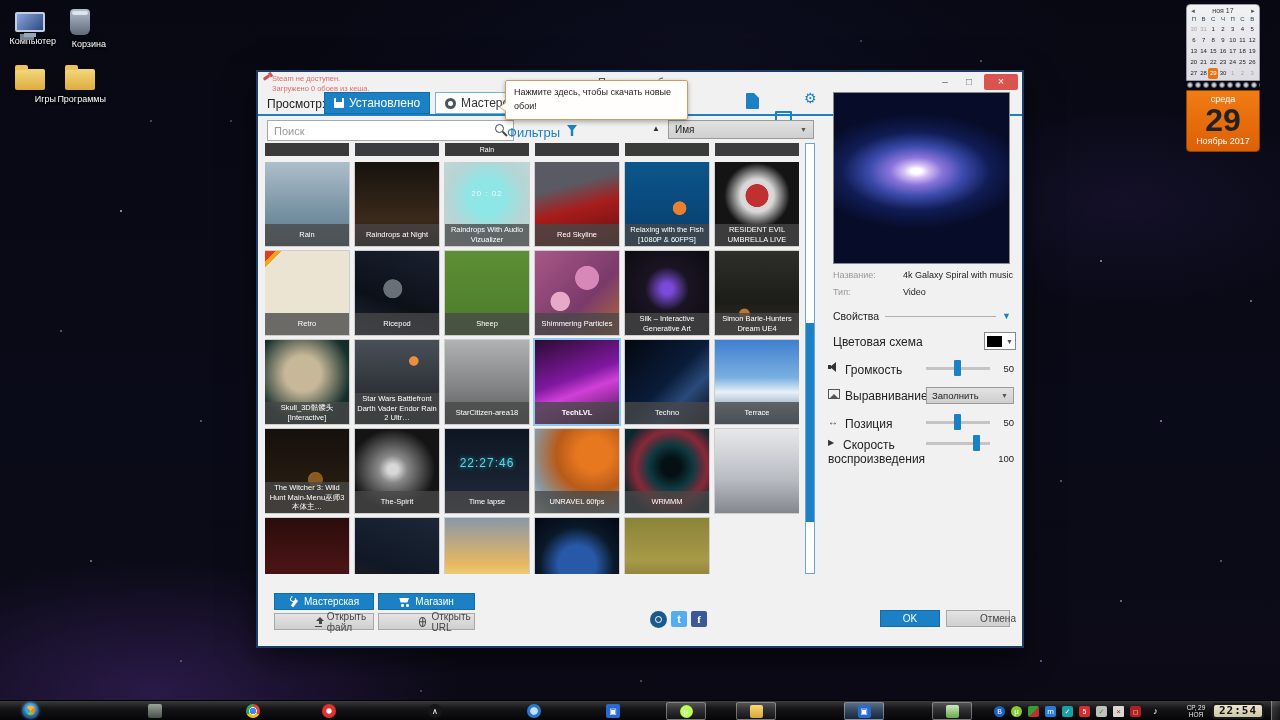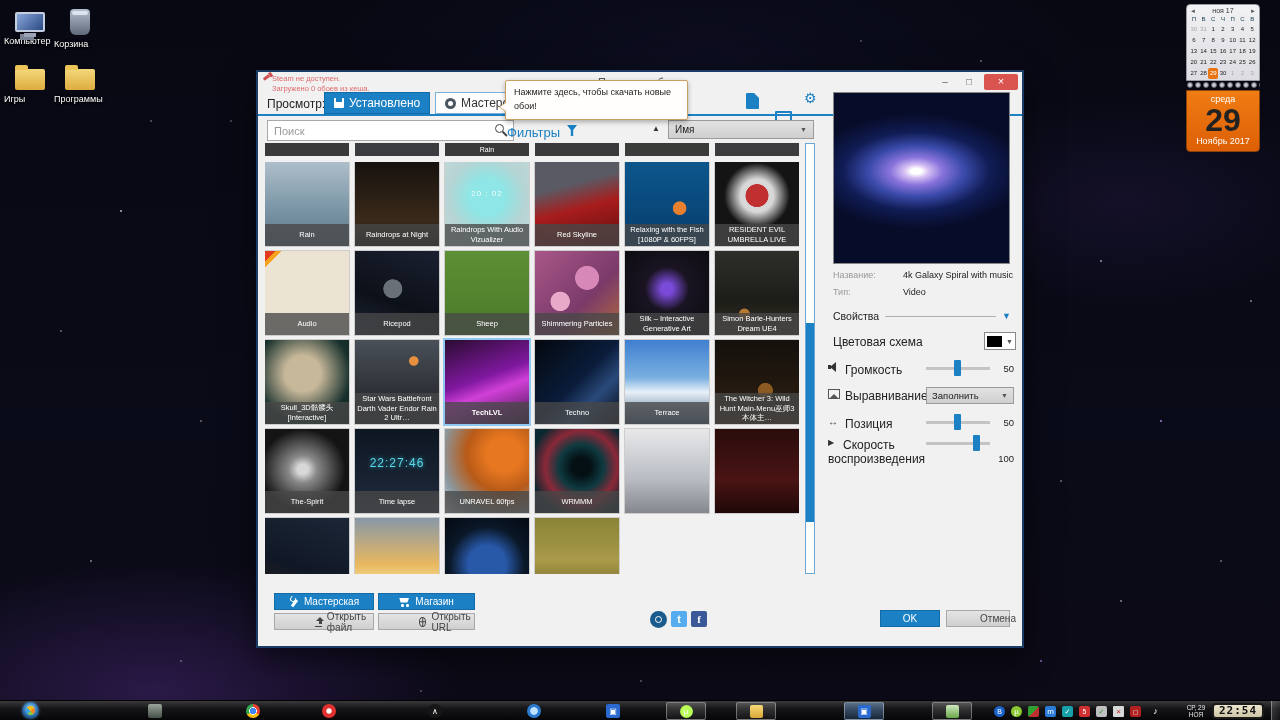--- a/index.html
+++ b/index.html
@@ -13,21 +13,21 @@
   }
   #stars { position:absolute; width:2px; height:2px; border-radius:50%; background:transparent;
     box-shadow: 120px 210px rgba(255,255,255,.7), 200px 420px rgba(255,255,255,.4), 90px 560px rgba(255,255,255,.5),
       180px 660px rgba(255,255,255,.35), 60px 330px rgba(200,200,255,.5), 230px 120px rgba(255,255,255,.3),
       1100px 260px rgba(255,255,255,.6), 1160px 420px rgba(200,160,255,.8), 1060px 480px rgba(255,255,255,.4),
       1120px 600px rgba(255,255,255,.5), 1040px 660px rgba(190,140,255,.7), 1220px 560px rgba(255,255,255,.4),
       1250px 300px rgba(255,255,255,.5), 640px 680px rgba(255,255,255,.35), 420px 690px rgba(255,255,255,.3),
       980px 60px rgba(255,255,255,.4), 860px 40px rgba(255,255,255,.3), 150px 120px rgba(255,255,255,.35); }
 
   
-  .dicon { position:absolute; width:52px; text-align:left; cursor:pointer; }
+  .dicon { position:absolute; width:52px; text-align:right; cursor:pointer; }
   .dicon .ic { margin:0 auto; }
   .dicon .lbl { margin-top:4px; font-size:9px; color:#fff; text-shadow:0 1px 2px #000,0 0 3px #000; }
   .dicon.computer .ic { width:30px; height:20px; background:linear-gradient(135deg,#8aa6d8,#2a4a85); border:2px solid #c4cede; border-radius:2px; position:relative; margin-top:4px; }
   .dicon.computer .ic:after { content:""; position:absolute; left:7px; bottom:-7px; width:12px; height:4px; background:#9aa4b4; box-shadow:-3px 2px 0 1px #7a8494; }
   .dicon.bin .ic { width:20px; height:26px; margin-top:1px; background:linear-gradient(180deg,rgba(190,200,215,.95),rgba(110,122,140,.85)); border-radius:4px 4px 6px 6px; position:relative; }
   .dicon.bin .ic:before { content:""; position:absolute; top:2px; left:2px; right:2px; height:4px; background:rgba(235,240,248,.8); border-radius:3px; }
   .dicon.folder .ic { width:30px; height:21px; background:linear-gradient(180deg,#f4d87c,#ddac3e); border-radius:2px; position:relative; margin-top:7px; }
   .dicon.folder .ic:before { content:""; position:absolute; top:-4px; left:0; width:13px; height:5px; background:#ecc458; border-radius:2px 2px 0 0; }
 
   
@@ -332,21 +332,21 @@
         <div class="tile" style=";background:radial-gradient(circle at 65% 55%,#e88030 0 9%,transparent 10%),linear-gradient(180deg,#0c568c,#063d6c)">
           <div class="tile-overlay"></div>
           <div class="tile-label">Relaxing with the Fish [1080P &amp; 60FPS]</div>
         </div>
         <div class="tile" style=";background:radial-gradient(circle at 50% 40%,#c03030 0 17%,#d8d8d8 18% 25%,#141414 50%)">
           <div class="tile-overlay"></div>
           <div class="tile-label">RESIDENT EVIL UMBRELLA LIVE</div>
         </div>
         <div class="tile" style=";background:linear-gradient(135deg,#e23b1e 0 6%,#f6a21c 6% 10%,#ece4d2 10%)">
           <div class="tile-overlay"></div>
-          <div class="tile-label">Audio</div>
+          <div class="tile-label">Retro</div>
         </div>
         <div class="tile" style=";background:radial-gradient(circle at 45% 45%,#6a7078 0 14%,transparent 15%),linear-gradient(200deg,#1a2030,#0c1018 60%,#202838)">
           <div class="tile-overlay"></div>
           <div class="tile-label">Ricepod</div>
         </div>
         <div class="tile" style=";background:linear-gradient(180deg,#5d8f35,#4a7a28)">
           <div class="tile-overlay"></div>
           <div class="tile-label">Sheep</div>
         </div>
         <div class="tile" style=";background:radial-gradient(circle at 30% 60%,#e8a8c8 0 12%,transparent 13%),radial-gradient(circle at 62% 32%,#d888b8 0 15%,transparent 16%),linear-gradient(135deg,#a85888,#7a3a6a 60%,#b06a3a)">
@@ -361,20 +361,24 @@
           <div class="tile-overlay"></div>
           <div class="tile-label">Simon Barle-Hunters Dream UE4</div>
         </div>
         <div class="tile" style=";background:radial-gradient(circle at 45% 40%,#c8b89a 0 26%,#16302c 70%,#102420)">
           <div class="tile-overlay"></div>
           <div class="tile-label">Skull_3D骷髅头 [Interactive]</div>
         </div>
         <div class="tile" style=";background:radial-gradient(circle at 70% 25%,#e89040 0 5%,transparent 6%),linear-gradient(180deg,#4a5058,#2e3238 60%,#1e2226)">
           <div class="tile-overlay"></div>
           <div class="tile-label">Star Wars Battlefront Darth Vader Endor Rain 2 Ultr…</div>
+        </div>
+        <div class="tile" style=";background:linear-gradient(180deg,#b0b2b4,#7e8082 60%,#56585a)">
+          <div class="tile-overlay"></div>
+          <div class="tile-label">StarCitizen-area18</div>
         </div>
         <div class="tile sel" style=";background:linear-gradient(160deg,#2a0c30,#8018a0 45%,#d040d8 60%,#3a1040)">
           <div class="tile-overlay"></div>
           <div class="tile-label">TechLVL</div>
         </div>
         <div class="tile" style=";background:linear-gradient(135deg,#04080f,#0a1c3a 50%,#2a4a7a 70%,#060a12)">
           <div class="tile-overlay"></div>
           <div class="tile-label">Techno</div>
         </div>
         <div class="tile" style=";background:linear-gradient(180deg,#3f7fd0,#7ab0e0 45%,#e8f0f8 62%,#4a6888)">

